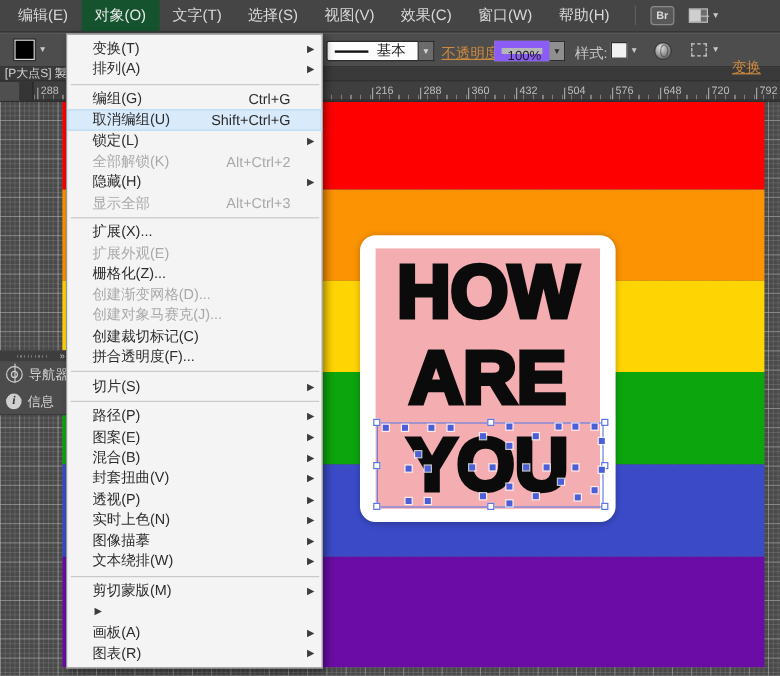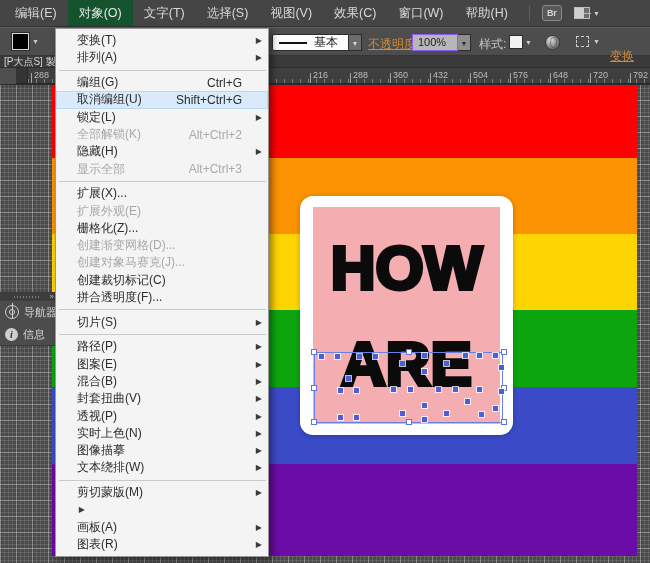--- a/index.html
+++ b/index.html
@@ -27,21 +27,21 @@
   .fill-wrap { position:absolute; left:12px; top:5px; display:flex; align-items:center; gap:3px; }
   .fill-swatch { width:17px; height:17px; background:#000; border:1px solid #d9d9d9; box-shadow:0 0 0 1px #2e2e2e; }
   .stroke-box { position:absolute; left:272px; top:6px; width:77px; height:17px; background:#fdfdfd;
                 border:1px solid #2d2d2d; border-radius:2px 0 0 2px; display:flex; align-items:center; padding:0 6px; gap:7px; }
   .stroke-line { width:28px; height:2px; background:#141414; }
   .stroke-label { font-size:12px; color:#1c1c1c; }
   .stroke-arrow { position:absolute; left:349px; top:6px; width:13px; height:17px; background:#6b6b6b;
                   border:1px solid #2d2d2d; border-left:none; color:#d6d6d6; font-size:7px; text-align:center; line-height:17px; }
   .link-label { position:absolute; top:8px; font-size:12px; color:#cf8a3d; text-decoration:underline; }
   .opacity-field { position:absolute; left:412px; top:6px; width:46px; height:17px; background:#b7b7b7;
-                   border:1px solid #8b5cf6; color:#1d1d1d; font-size:11px; line-height:15px; padding-left:5px; }
+                   border:6px solid #8b5cf6; color:#1d1d1d; font-size:11px; line-height:15px; padding-left:5px; }
   .opacity-arrow { position:absolute; left:458px; top:6px; width:13px; height:17px; background:#8f8f8f;
                    border:1px solid #2d2d2d; border-left:none; color:#2c2c2c; font-size:7px; text-align:center; line-height:17px; }
   .style-label { position:absolute; left:479px; top:8px; font-size:12px; color:#c6c6c6; }
   .style-swatch { position:absolute; left:509px; top:7px; width:14px; height:14px; background:#f2f2f2; border:1px solid #2d2d2d; }
   .style-arrow { position:absolute; left:525px; top:11px; color:#c9c9c9; font-size:7px; }
   .globe-icon { position:absolute; left:545px; top:7px; width:15px; height:15px; border-radius:50%;
                 background:radial-gradient(circle at 35% 30%, #e3e3e3, #8a8a8a 55%, #5c5c5c); border:1px solid #3a3a3a; }
   .globe-icon::before { content:""; position:absolute; left:50%; top:1px; bottom:1px; width:5px; margin-left:-3px;
                 border:1px solid rgba(60,60,60,.55); border-radius:50%; }
   .selsim-wrap { position:absolute; left:576px; top:8px; display:flex; align-items:center; gap:4px; }
@@ -74,21 +74,21 @@
   .canvas-topline { position:absolute; left:0; top:0; width:650px; height:1px; background:#2e2e2e; }
   .artwork { position:absolute; left:52px; top:1px; width:585px; height:471px; }
   .stripe { width:100%; }
 
   
   .sticker { position:absolute; left:300px; top:112px; width:213px; height:239px; background:#fff;
              border-radius:13px; box-shadow:0 1px 5px rgba(0,0,0,.25); }
   .sticker-inner { position:absolute; left:13px; top:11px; width:187px; height:217px; overflow:hidden;
                    text-align:center; padding-top:1px; }
   .sticker-line { font-size:62px; line-height:72px; font-weight:bold; color:#0b0b0b; letter-spacing:0;
-                  -webkit-text-stroke:4px #0b0b0b; font-family:"Liberation Sans",sans-serif;margin-top:24px; }
+                  -webkit-text-stroke:4px #0b0b0b; font-family:"Liberation Sans",sans-serif; }
 
   
   .selection-box { position:absolute; left:314px; top:268px; width:189px; height:71px;
                    border:1px solid #6a7fe3; z-index:6; }
   .handle { position:absolute; width:6px; height:6px; background:#fff; border:1px solid #5b74e8; }
   .anchor { position:absolute; width:5px; height:5px; background:#4a5fd8; box-shadow:0 0 0 1px rgba(255,255,255,.75); }
 
   
   .dock { position:absolute; left:0; top:292px; width:56px; height:54px; background:#4c4c4c;
           border-top:1px solid #3a3a3a; border-bottom:1px solid #3a3a3a; z-index:20; }

